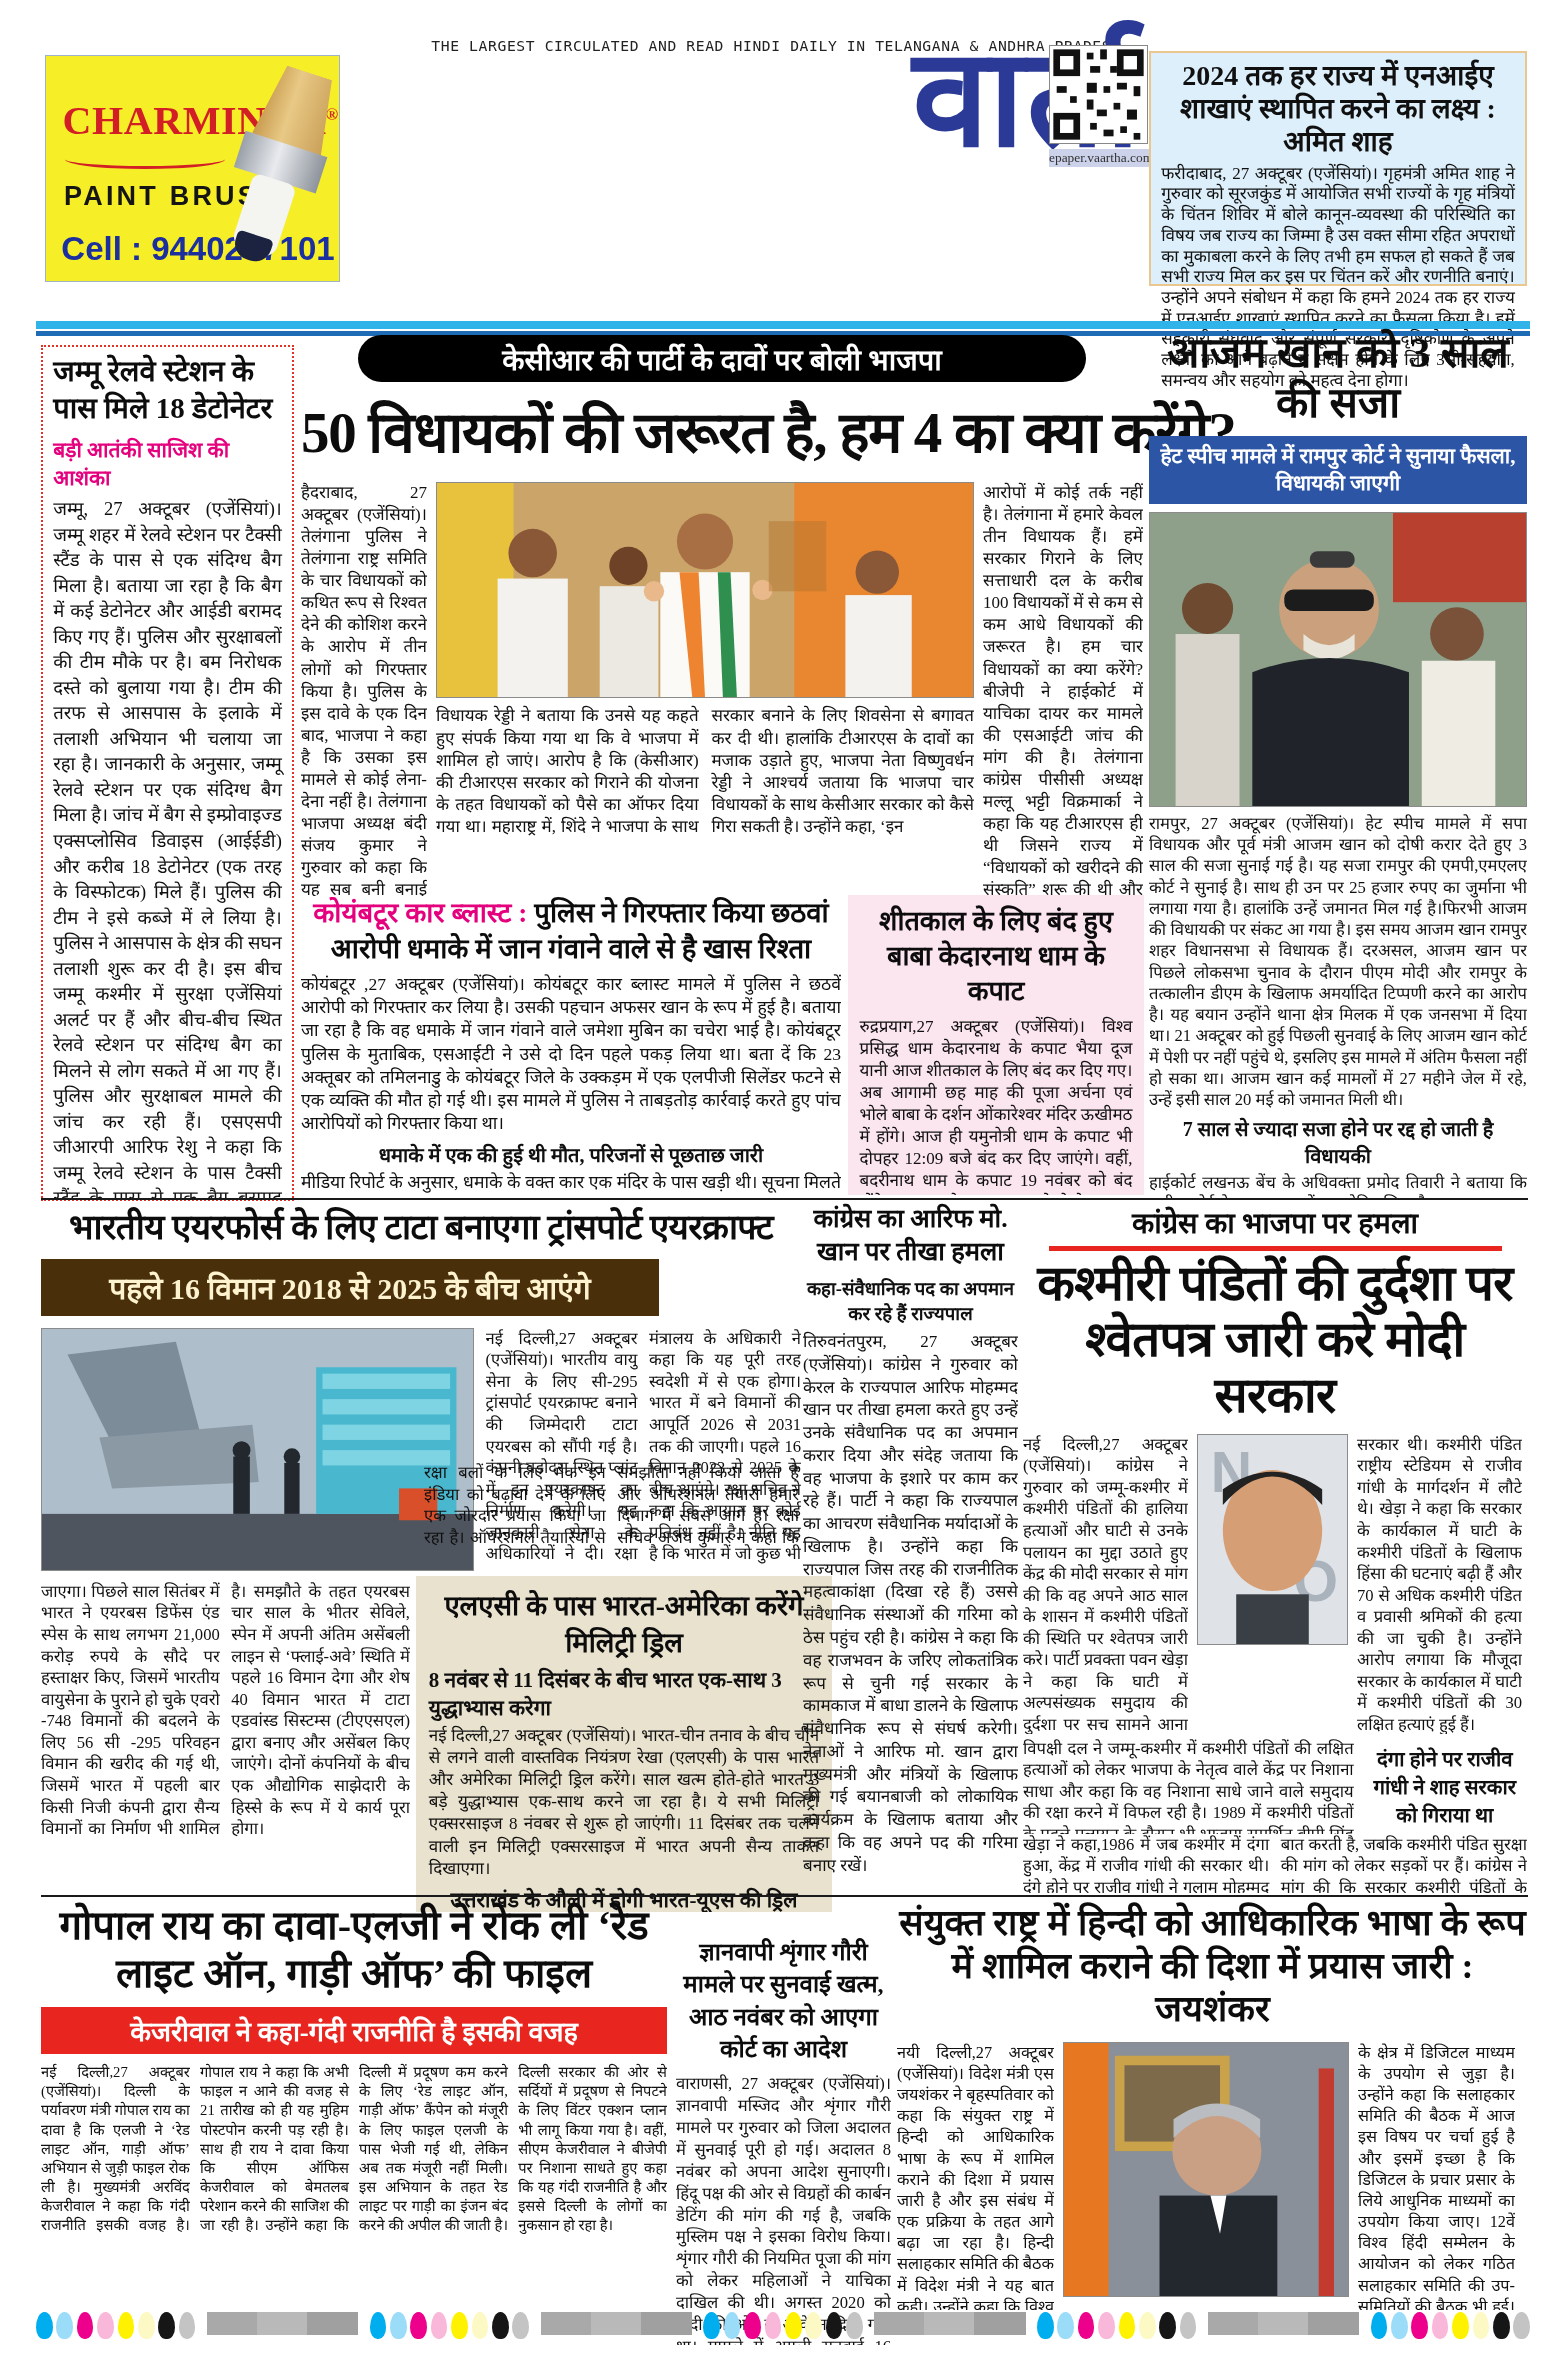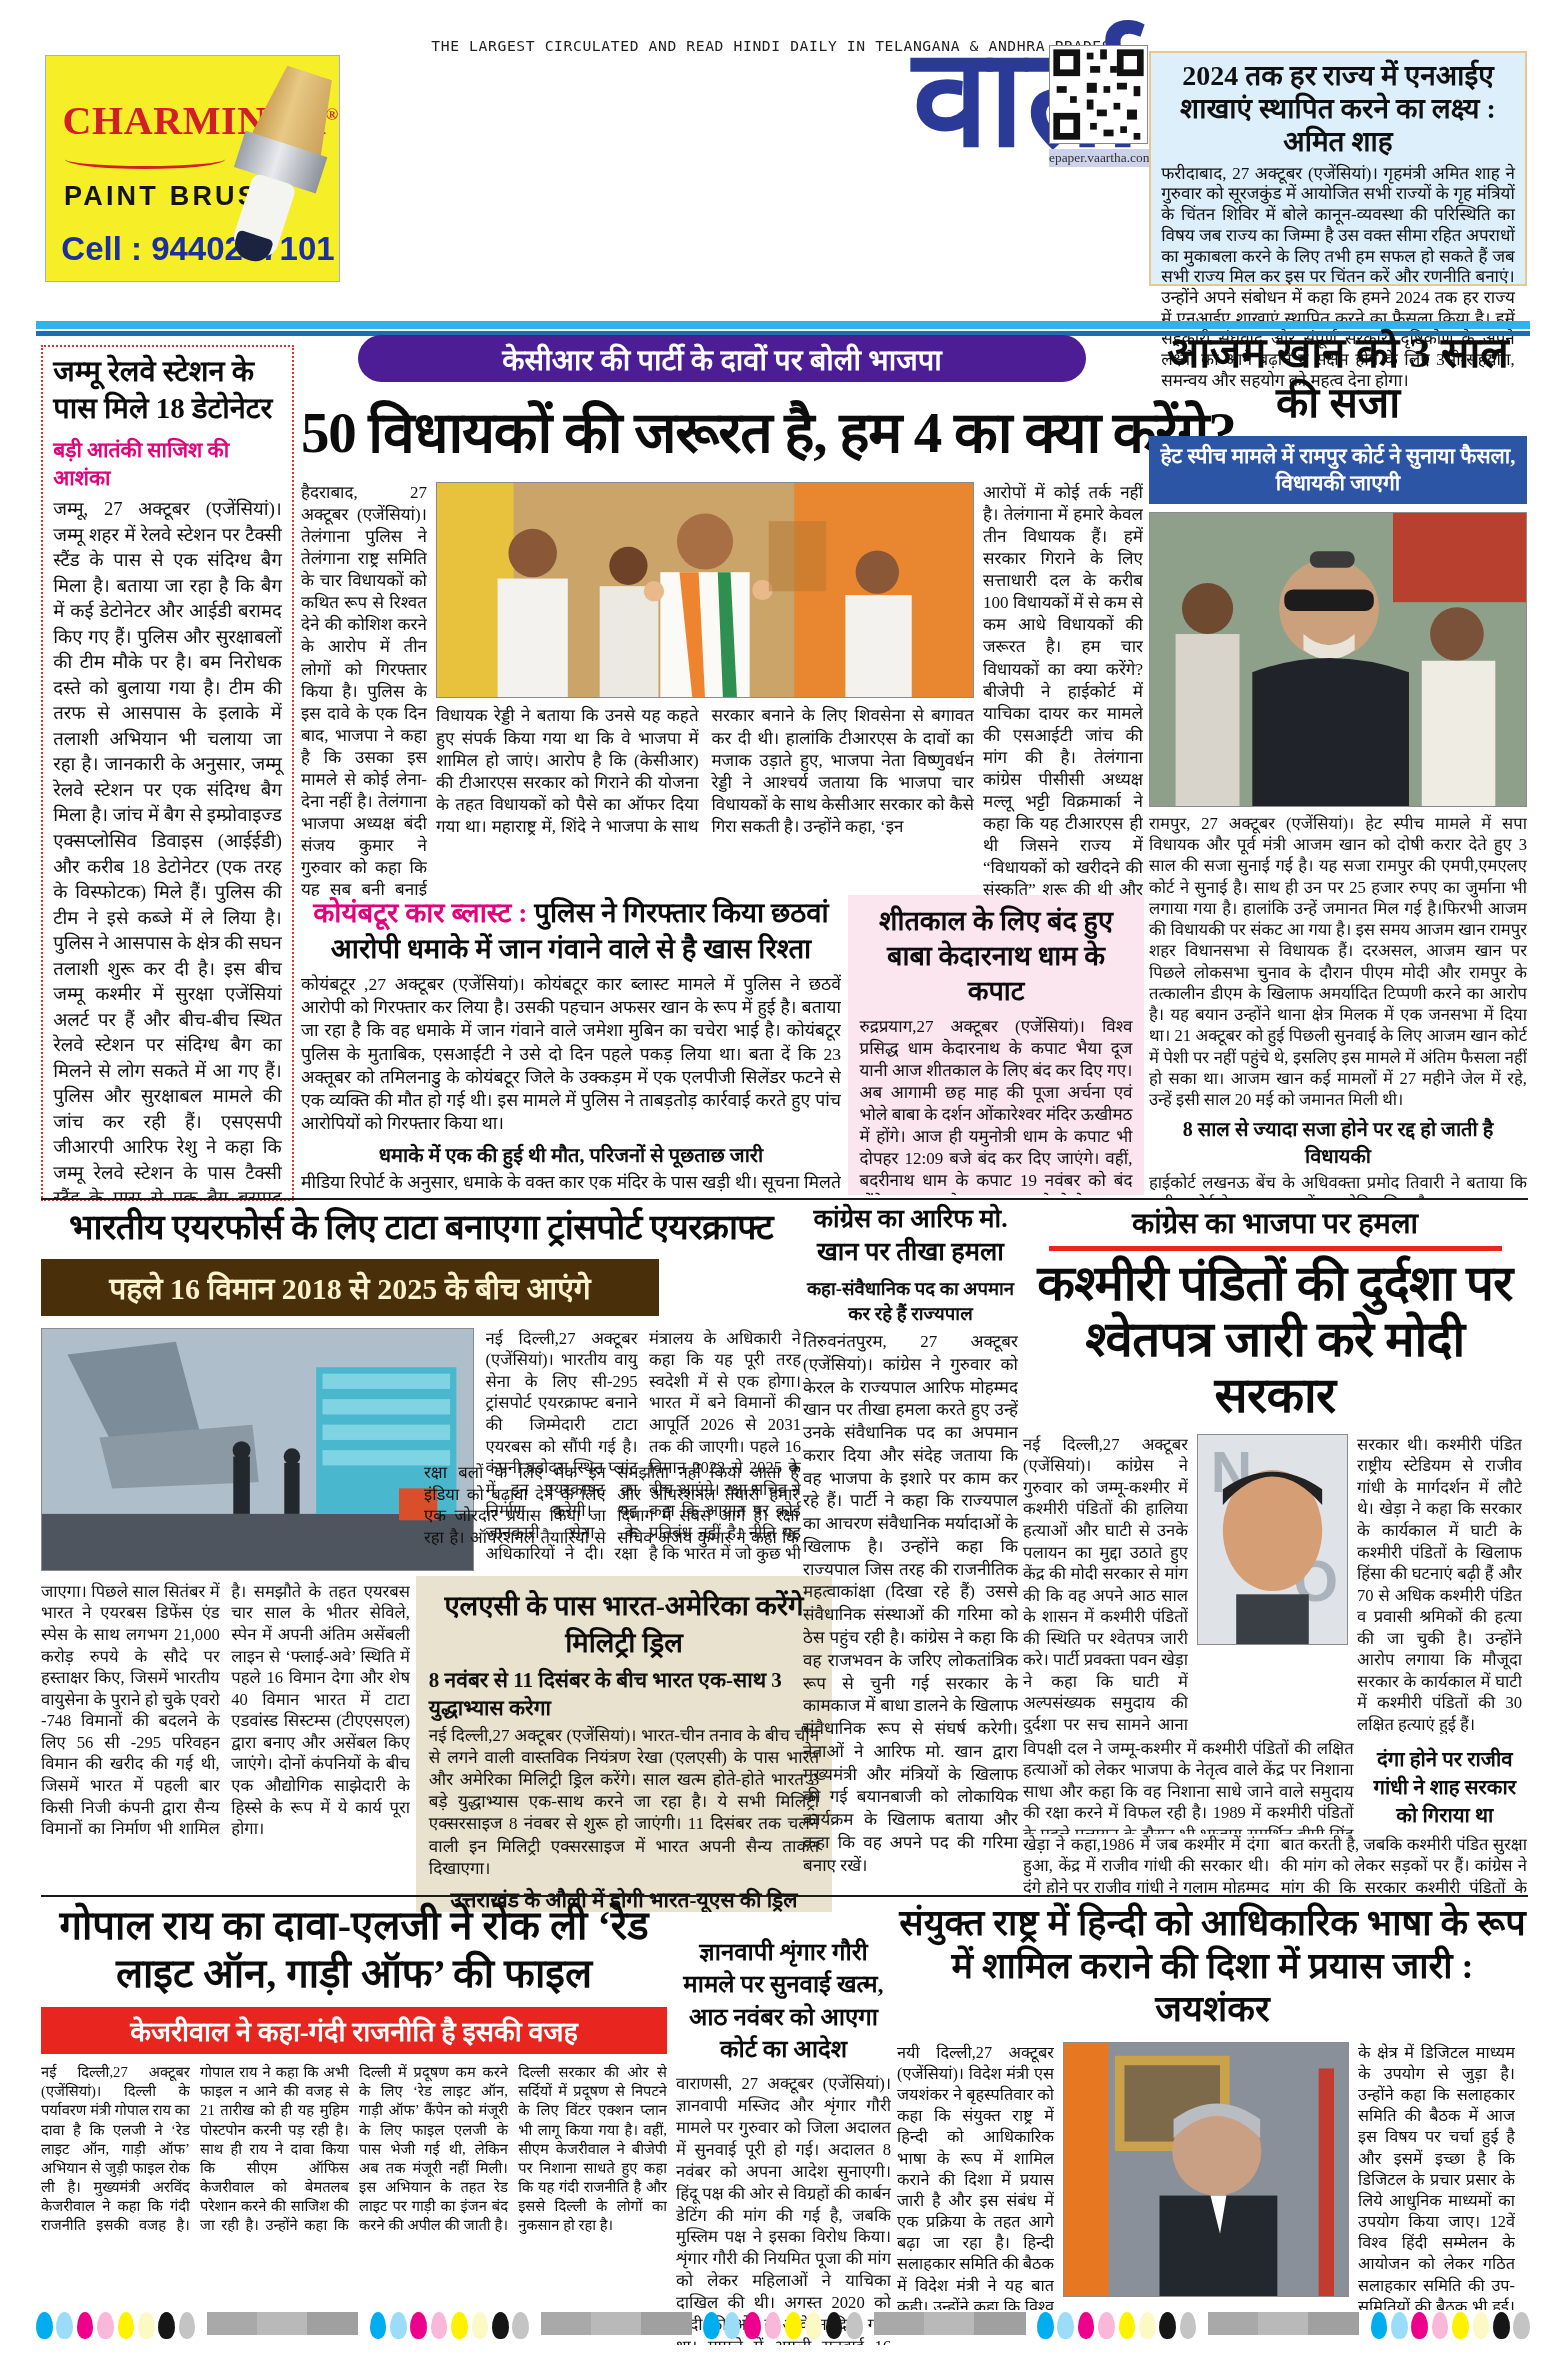--- a/index.html
+++ b/index.html
@@ -43,21 +43,21 @@
   
   .headline{font-weight:bold;color:#0c0c0c;}
   .body-txt{font-size:17px;line-height:1.3;}
 
   .jammu{left:41px;top:345px;width:253px;height:856px;border:2.6px dotted #e03226;box-sizing:border-box;padding:6.4px 10.2px;}
   .jammu-h{font-size:29px;line-height:1.25;text-align:left;}
   .jammu-k{color:#e5007d;font-size:21px;font-weight:bold;margin:9px 0 6.4px;}
   .jammu-b{font-size:18.5px;line-height:1.38;}
 
   .lead{left:301px;top:335px;width:842px;height:559px;}
-  .lead-banner{width:728px;margin:0 auto;height:47px;background:#4c1d95;border-radius:28px;color:#fff;
+  .lead-banner{width:728px;margin:0 auto;height:47px;background:#000000;border-radius:28px;color:#fff;
                font-size:29px;font-weight:bold;display:flex;align-items:center;justify-content:center;}
   .lead-h{font-size:57px;text-align:center;margin-top:9px;letter-spacing:-1.3px;white-space:nowrap;}
   .lead-cols{display:flex;gap:9px;margin-top:12.8px;height:414px;}
   .lead-c1{width:126px;}
   .lead-center{width:538px;display:flex;flex-direction:column;}
   .lead-under{columns:2;column-gap:12.8px;margin-top:7.7px;flex:1;}
   .lead-c2{width:160px;}
 
   .photo{border:1.3px solid #8b8b8b;box-sizing:border-box;position:relative;overflow:hidden;background:#cfd6dc;}
 
@@ -252,21 +252,21 @@
         <circle cx="480" cy="190" r="42" fill="#7a523a"></circle>
           <rect x="425" y="232" width="115" height="228" fill="#efece4"></rect>
         <circle cx="280" cy="150" r="78" fill="#caa17c"></circle>
         <rect x="210" y="120" width="140" height="34" rx="14" fill="#1c1c1c"></rect>
         <path d="M240 190 Q280 225 320 190 L320 215 Q280 245 240 215 Z" fill="#e8e4da"></path>
         <path d="M160 250 Q280 205 405 250 L405 460 L160 460 Z" fill="#20242a"></path>
         <rect x="250" y="60" width="70" height="26" rx="12" fill="#3a3a3a"></rect>
       </svg>
     </div>
     <div class="azam-b just">रामपुर, 27 अक्टूबर (एजेंसियां)। हेट स्पीच मामले में सपा विधायक और पूर्व मंत्री आजम खान को दोषी करार देते हुए 3 साल की सजा सुनाई गई है। यह सजा रामपुर की एमपी,एमएलए कोर्ट ने सुनाई है। साथ ही उन पर 25 हजार रुपए का जुर्माना भी लगाया गया है। हालांकि उन्हें जमानत मिल गई है।फिरभी आजम की विधायकी पर संकट आ गया है। इस समय आजम खान रामपुर शहर विधानसभा से विधायक हैं। दरअसल, आजम खान पर पिछले लोकसभा चुनाव के दौरान पीएम मोदी और रामपुर के तत्कालीन डीएम के खिलाफ अमर्यादित टिप्पणी करने का आरोप है। यह बयान उन्होंने थाना क्षेत्र मिलक में एक जनसभा में दिया था। 21 अक्टूबर को हुई पिछली सुनवाई के लिए आजम खान कोर्ट में पेशी पर नहीं पहुंचे थे, इसलिए इस मामले में अंतिम फैसला नहीं हो सका था। आजम खान कई मामलों में 27 महीने जेल में रहे, उन्हें इसी साल 20 मई को जमानत मिली थी।</div>
-    <div class="azam-sub2 ctr">8 साल से ज्यादा सजा होने पर रद्द हो जाती है विधायकी</div>
+    <div class="azam-sub2 ctr">7 साल से ज्यादा सजा होने पर रद्द हो जाती है विधायकी</div>
     <div class="azam-b just" style="margin-top:0;">हाईकोर्ट लखनऊ बेंच के अधिवक्ता प्रमोद तिवारी ने बताया कि सुप्रीम कोर्ट ने साल 2013 में एक ऐतिहासिक फैसला सुनाया था। कोर्ट के मुताबिक, अगर सांसदों और विधायकों को किसी भी मामले में 2 साल से ज्यादा की सजा हुई है, तो उनकी सदस्यता (संसद और विधानसभा से) रद्द हो जाएगी। सुप्रीम कोर्ट का यह फैसला सभी निर्वाचित जनप्रतिनिधियों पर तत्काल प्रभाव से लागू होगा। सुप्रीम कोर्ट ने इसके लिए जनप्रतिनिधित्व कानून की धारा 8 (4) निरस्त कर दिया है। इस आदेश के साथ विधान सभा अध्यक्ष सदस्यता समाप्त करने का आदेश पारित करेंगे। साल 2019 में थाना मिलक में वीडियो वायरल होने पर टीम के प्रभारी अनिल कुमार चौहान प्रभारी ने हेट स्पीच मामले में मुकदमा दर्ज करवाया था।</div>
   </div>
 
   <div class="abs hline" style="left:41px;top:1198px;width:1487px;"></div>
 
   <div class="abs tata clip">
     <div class="tata-h headline">भारतीय एयरफोर्स के लिए टाटा बनाएगा ट्रांसपोर्ट एयरक्राफ्ट</div>
     <div class="tata-bar">पहले 16 विमान 2018 से 2025 के बीच आएंगे</div>
     <div class="tata-row1">
       <div class="photo" style="width:433px;height:243px;flex:none;">

